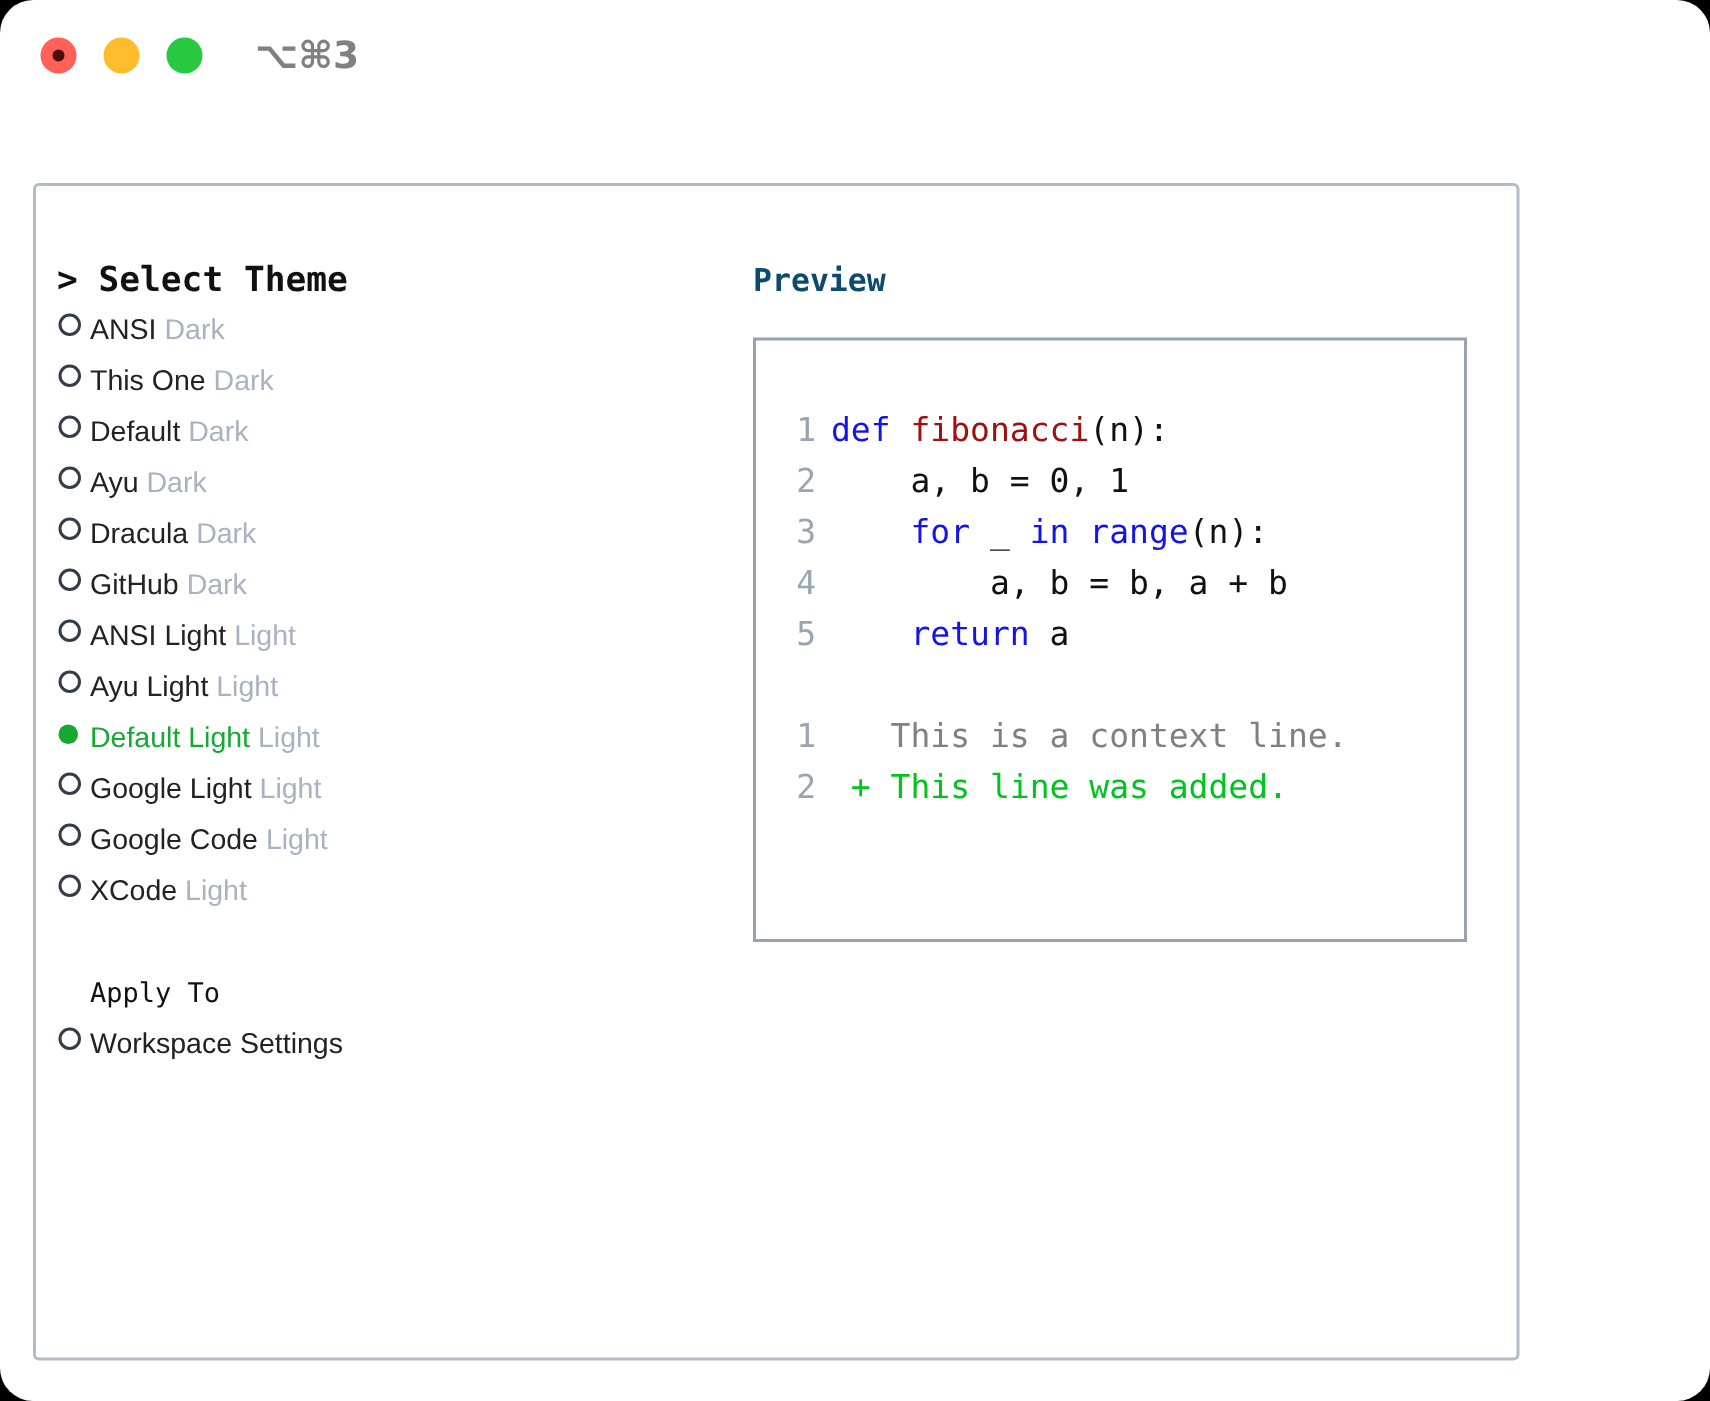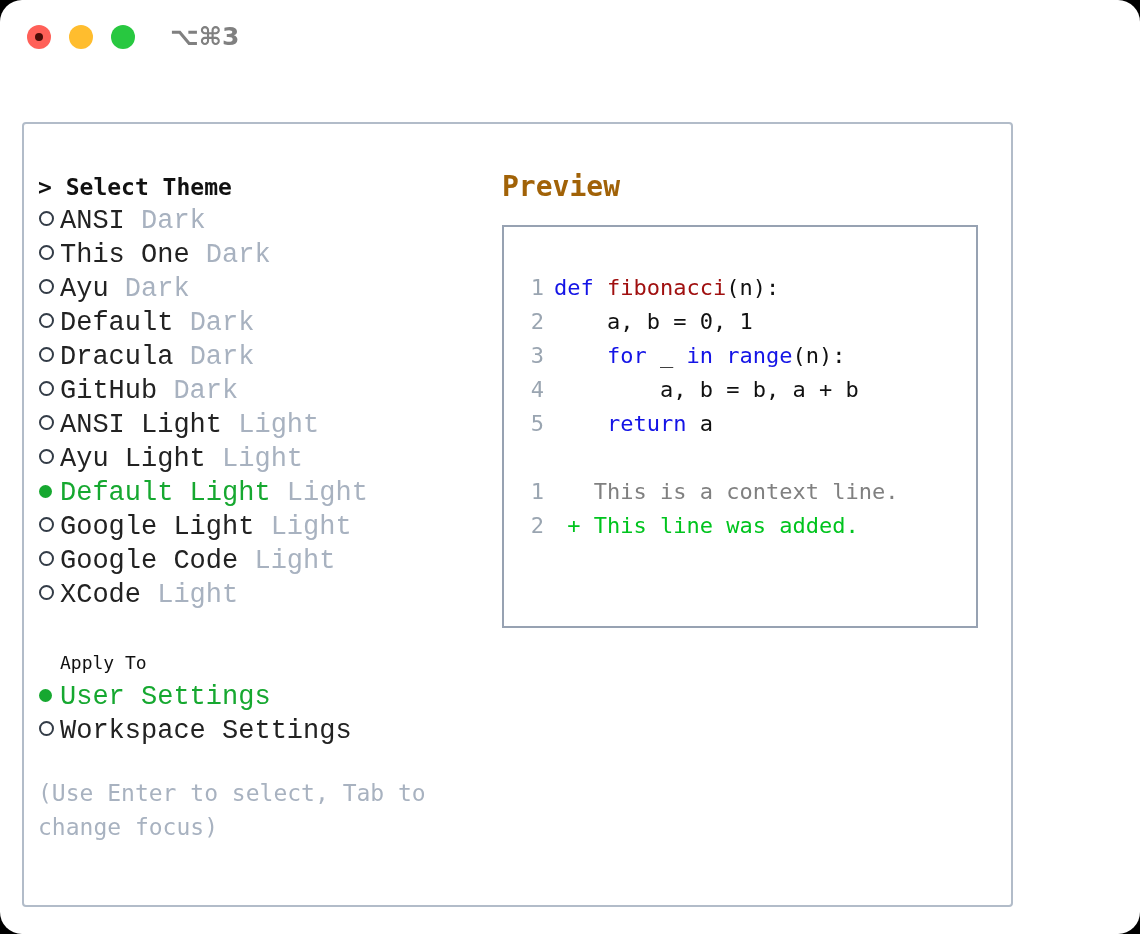--- a/index.html
+++ b/index.html
@@ -89,26 +89,26 @@
   .list-header {
     font-size: 23px;
     font-weight: bold;
     color: #111111;
     line-height: 34px;
     height: 34px;
     white-space: pre;
     font-family: "DejaVu Sans Mono", monospace;
   }
   .theme-row, .apply-row {
-    font-size: 27px;
+    font-size: 19px;
     line-height: 34px;
     height: 34px;
     white-space: pre;
     color: #222222;
-    font-family: Liberation Mono, monospace;
+    font-family: Liberation Sans, sans-serif;
   }
   .marker {
     display: inline-block;
     width: 22px;
   }
   .marker-dot {
     display: inline-block;
     width: 13px; height: 13px;
     border-radius: 50%;
     background: #16a830;
@@ -153,23 +153,23 @@
     font-family: "DejaVu Sans Mono", monospace;
   }
 
   
   .right-col {
     position: absolute;
     left: 478px; top: 46px;
     width: 500px;
   }
   .preview-title {
-    font-size: 28px;
+    font-size: 21px;
     font-weight: bold;
-    color: #a16207;
+    color: #0c4a6e;
     line-height: 34px;
     font-family: "DejaVu Sans Mono", monospace;
   }
   .preview-box {
     margin-top: 21px;
     width: 476px;
     height: 403px;
     border: 2px solid #97a2b2;
     box-sizing: border-box;
     background: #ffffff;
@@ -211,41 +211,39 @@
     <div class="shortcut">⌥⌘3</div>
   </div>
 
   <div class="panel">
 
     <div class="left-col">
       <div class="list-header">&gt; Select Theme</div>
       <div id="theme-list">
           <div class="theme-row"><span class="marker"><span class="marker-ring"></span></span><span class="theme-name">ANSI</span><span> </span><span class="theme-cat">Dark</span></div>
           <div class="theme-row"><span class="marker"><span class="marker-ring"></span></span><span class="theme-name">This One</span><span> </span><span class="theme-cat">Dark</span></div>
+          <div class="theme-row"><span class="marker"><span class="marker-ring"></span></span><span class="theme-name">Default</span><span> </span><span class="theme-cat">Dark</span></div>
           <div class="theme-row"><span class="marker"><span class="marker-ring"></span></span><span class="theme-name">Ayu</span><span> </span><span class="theme-cat">Dark</span></div>
-          <div class="theme-row"><span class="marker"><span class="marker-ring"></span></span><span class="theme-name">Default</span><span> </span><span class="theme-cat">Dark</span></div>
           <div class="theme-row"><span class="marker"><span class="marker-ring"></span></span><span class="theme-name">Dracula</span><span> </span><span class="theme-cat">Dark</span></div>
           <div class="theme-row"><span class="marker"><span class="marker-ring"></span></span><span class="theme-name">GitHub</span><span> </span><span class="theme-cat">Dark</span></div>
           <div class="theme-row"><span class="marker"><span class="marker-ring"></span></span><span class="theme-name">ANSI Light</span><span> </span><span class="theme-cat">Light</span></div>
           <div class="theme-row"><span class="marker"><span class="marker-ring"></span></span><span class="theme-name">Ayu Light</span><span> </span><span class="theme-cat">Light</span></div>
           <div class="theme-row selected"><span class="marker"><span class="marker-dot"></span></span><span class="theme-name">Default Light</span><span> </span><span class="theme-cat">Light</span></div>
           <div class="theme-row"><span class="marker"><span class="marker-ring"></span></span><span class="theme-name">Google Light</span><span> </span><span class="theme-cat">Light</span></div>
           <div class="theme-row"><span class="marker"><span class="marker-ring"></span></span><span class="theme-name">Google Code</span><span> </span><span class="theme-cat">Light</span></div>
           <div class="theme-row"><span class="marker"><span class="marker-ring"></span></span><span class="theme-name">XCode</span><span> </span><span class="theme-cat">Light</span></div>
         </div>
 
       <div class="spacer-row"></div>
 
       <div class="apply-header">Apply To</div>
       <div id="apply-list">
-          <div class="apply-row selected"><span class="marker"><span class="marker-dot"></span></span><span class="apply-name">User Settings</span></div>
           <div class="apply-row"><span class="marker"><span class="marker-ring"></span></span><span class="apply-name">Workspace Settings</span></div>
         </div>
 
-      <div class="hint">(Use Enter to select, Tab to change focus)</div>
     </div>
 
     <div class="right-col">
       <div class="preview-title">Preview</div>
       <div class="preview-box">
         <div id="code-block">
             <div class="code-line"><span class="ln">1</span><span class="kw">def</span><span class="pl"> </span><span class="fn">fibonacci</span><span class="pl">(n):</span></div>
             <div class="code-line"><span class="ln">2</span><span class="pl">    a, b = 0, 1</span></div>
             <div class="code-line"><span class="ln">3</span><span class="pl">    </span><span class="kw">for</span><span class="pl"> _ </span><span class="kw">in</span><span class="pl"> </span><span class="kw">range</span><span class="pl">(n):</span></div>
             <div class="code-line"><span class="ln">4</span><span class="pl">        a, b = b, a + b</span></div>

